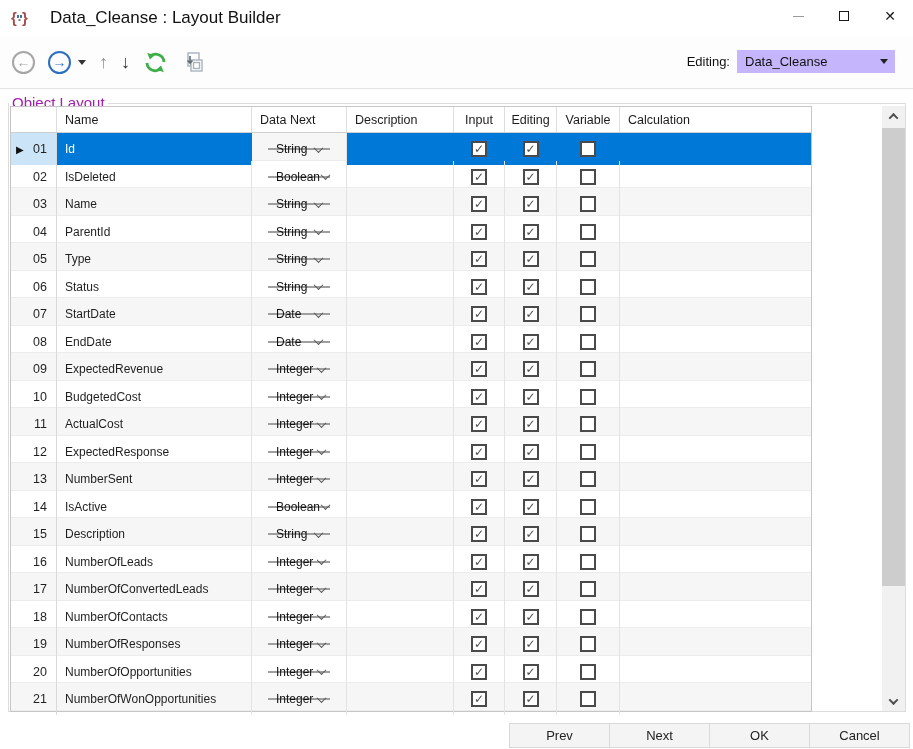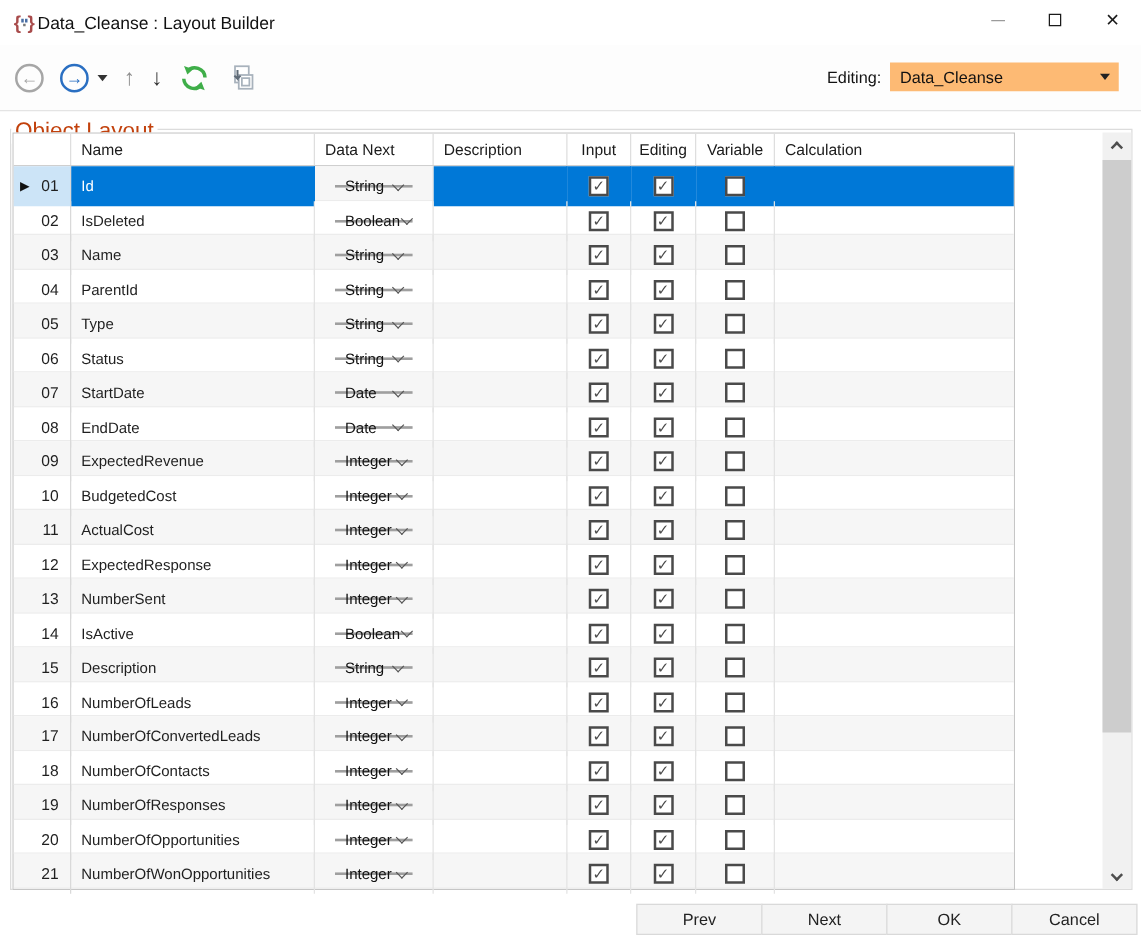--- a/index.html
+++ b/index.html
@@ -3,45 +3,45 @@
 <meta charset="utf-8">
 <style>
   * { margin:0; padding:0; box-sizing:border-box; }
   html,body { width:913px; height:749px; overflow:hidden; background:#fff;
     font-family:"Liberation Sans","DejaVu Sans",sans-serif; color:#1b1b1b; }
   .window { position:relative; width:913px; height:749px; background:#fff; }
 
   
   .titlebar { position:relative; height:36px; display:flex; align-items:center; }
   .app-icon { margin-left:10px; width:20px; height:20px; display:flex; align-items:center; justify-content:center; }
-  .title { margin-left:0; font-size:14px; color:#111; }
+  .title { margin-left:20px; font-size:17px; color:#111; }
   .win-controls { position:absolute; top:0; right:0; height:32px; display:flex; }
   .win-btn { width:46px; height:32px; display:flex; align-items:center; justify-content:center; cursor:default; }
   .min-glyph { width:11px; height:1px; background:#9b9b9b; display:block; }
   .max-glyph { width:10px; height:10px; border:1px solid #1a1a1a; display:block; }
   .close-glyph { font-size:14px; color:#1a1a1a; line-height:1; }
 
   
   .toolbar { position:relative; height:53px; display:flex; align-items:center; border-bottom:1px solid #e4e4e4; background:#fdfdfd; }
   .tb-group { display:flex; align-items:center; margin-left:12px; gap:13px; }
   .circle-btn { width:23px; height:23px; border-radius:50%; border:2px solid; display:flex; align-items:center; justify-content:center; font-size:14px; font-weight:bold; line-height:1; }
   .circle-btn.disabled { border-color:#a6a6a6; color:#a6a6a6; }
   .circle-btn.active { border-color:#2a6fc2; color:#2a6fc2; }
   .dd-caret { width:0; height:0; border-left:4px solid transparent; border-right:4px solid transparent; border-top:5px solid #333; margin-left:-6px; }
   .arrow-btn { font-size:18px; font-weight:bold; line-height:1; }
   .arrow-up { color:#8f8f8f; }
   .arrow-down { color:#333; }
   .editing { position:absolute; right:18px; top:14px; display:flex; align-items:center; }
   .editing-label { font-size:13px; color:#111; margin-right:7px; }
-  .combo { position:relative; width:183px; height:23px; background:#fdba74; display:flex; align-items:center; padding-left:8px; font-size:13px; color:#111; }
+  .combo { position:relative; width:158px; height:23px; background:#c4b5fd; display:flex; align-items:center; padding-left:8px; font-size:13px; color:#111; }
   .combo .combo-caret { position:absolute; right:7px; top:9px; width:0; height:0; border-left:4px solid transparent; border-right:4px solid transparent; border-top:5px solid #222; }
 
   
   .groupbox { position:absolute; left:8px; top:103px; width:898px; height:609px; border:1px solid #dcdcdc; }
-  .group-label { position:absolute; top:-10px; left:0px; background:#fff; padding:0 3px; font-size:18px; color:#c2410c; }
+  .group-label { position:absolute; top:-10px; left:0px; background:#fff; padding:0 3px; font-size:15px; color:#a21caf; }
 
   
   .grid { position:absolute; left:1px; top:2px; width:802px; border:1px solid #c6c6c6; background:#fff; }
   .grid-header, .grow { display:grid; grid-template-columns:46px 195px 95px 107px 51px 52px 63px 1fr; }
   .grid-header { height:26px; border-bottom:1px solid #cfcfcf; background:#fff; }
   .hcell { display:flex; align-items:center; padding-left:8px; font-size:12.5px; color:#1b1b1b; border-right:1px solid #dedede; overflow:hidden; white-space:nowrap; }
   .hcell:last-child { border-right:none; }
   .hcell.center { justify-content:center; padding-left:0; }
   .grow { height:27.5px; border-bottom:1px solid #ececec; }
   .grow:nth-child(odd) { background:#f6f6f6; }

